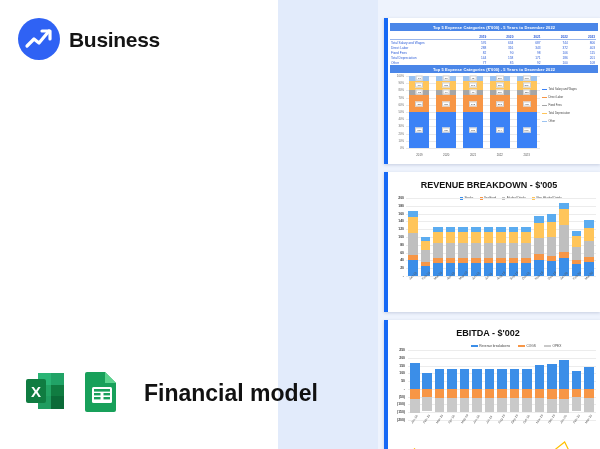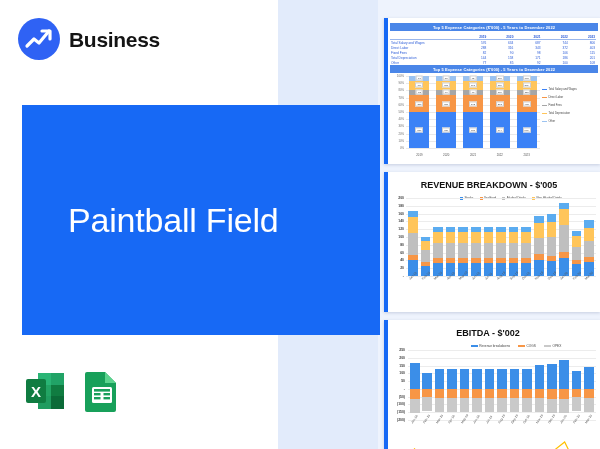--- a/index.html
+++ b/index.html
@@ -142,23 +142,20 @@
       <svg width="42" height="42" viewBox="0 0 42 42">
         <polyline points="9,28 16,21 21,25 31,13" fill="none" stroke="#ffffff" stroke-width="3.2" stroke-linecap="round" stroke-linejoin="round"></polyline>
         <polyline points="24,13 32,13 32,21" fill="none" stroke="#ffffff" stroke-width="3.2" stroke-linecap="round" stroke-linejoin="round"></polyline>
       </svg>
     </div>
     <div class="logo-text">
       <div class="logo-line1">Business</div>
     </div>
   </div>
 
-  <div class="title-panel">
-    <div class="title-text">Paintball Field</div>
-  </div>
 
   <div class="footer-row">
     <span>
       <svg width="46" height="46" viewBox="0 0 46 46">
         <rect x="16" y="5" width="26" height="12" fill="#21a366"></rect>
         <rect x="16" y="17" width="26" height="11" fill="#107c41"></rect>
         <rect x="16" y="28" width="26" height="13" fill="#0b6b38"></rect>
         <rect x="16" y="5" width="13" height="36" fill="#33c481" opacity="0.55"></rect>
         <rect x="4" y="11" width="20" height="24" rx="2" fill="#107c41"></rect>
         <text x="14" y="29" font-family="Liberation Sans, sans-serif" font-size="15" font-weight="700" fill="#ffffff" text-anchor="middle">X</text>
@@ -169,20 +166,21 @@
         <path d="M5 4 h18 l11 11 v27 a2 2 0 0 1 -2 2 h-27 a2 2 0 0 1 -2 -2 v-36 a2 2 0 0 1 2 -2 z" fill="#18a05a"></path>
         <path d="M23 4 l11 11 h-11 z" fill="#5bd48e"></path>
         <rect x="10" y="19" width="20" height="16" rx="1.5" fill="#ffffff"></rect>
         <rect x="12" y="21" width="16" height="2.6" fill="#18a05a"></rect>
         <rect x="12" y="25" width="6.5" height="2.4" fill="#18a05a"></rect>
         <rect x="21.5" y="25" width="6.5" height="2.4" fill="#18a05a"></rect>
         <rect x="12" y="29" width="6.5" height="2.4" fill="#18a05a"></rect>
         <rect x="21.5" y="29" width="6.5" height="2.4" fill="#18a05a"></rect>
       </svg>
     </span>
+    <span class="footer-label">Financial model</span>
   </div>
 
   <div class="card" id="card-expense">
     <div class="card-rail"></div>
     <div class="xl-banner" id="exp-table-banner" style="left:6px; top:5px; right:2px;">Top 5 Expense Categories ($'000) - 5 Years to December 2022</div>
     <div class="xl-table">
       <table id="exp-table">
           <tbody>
             <tr class="hdr">
               <td class="lbl"></td>

